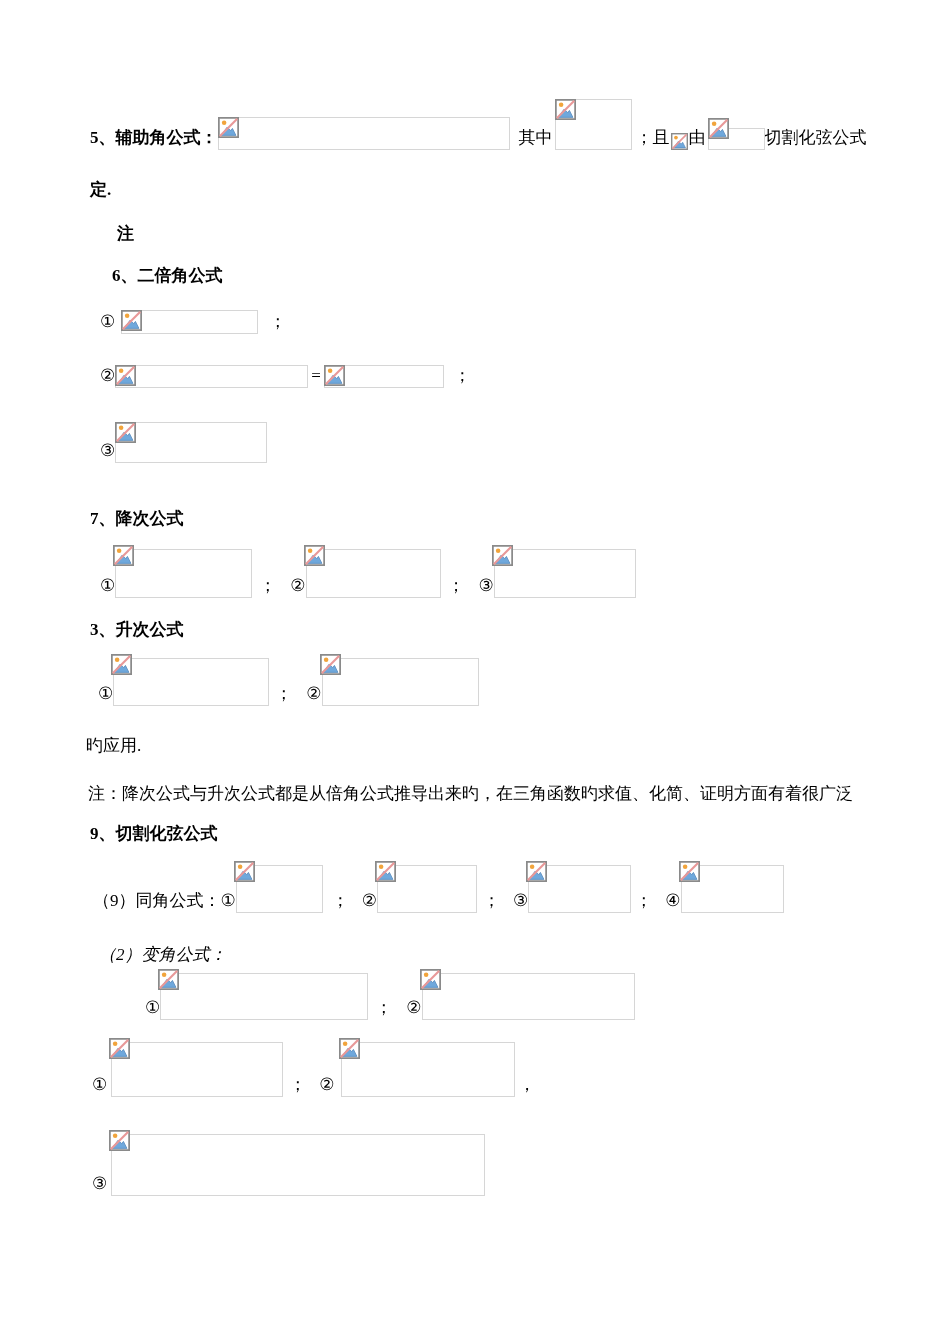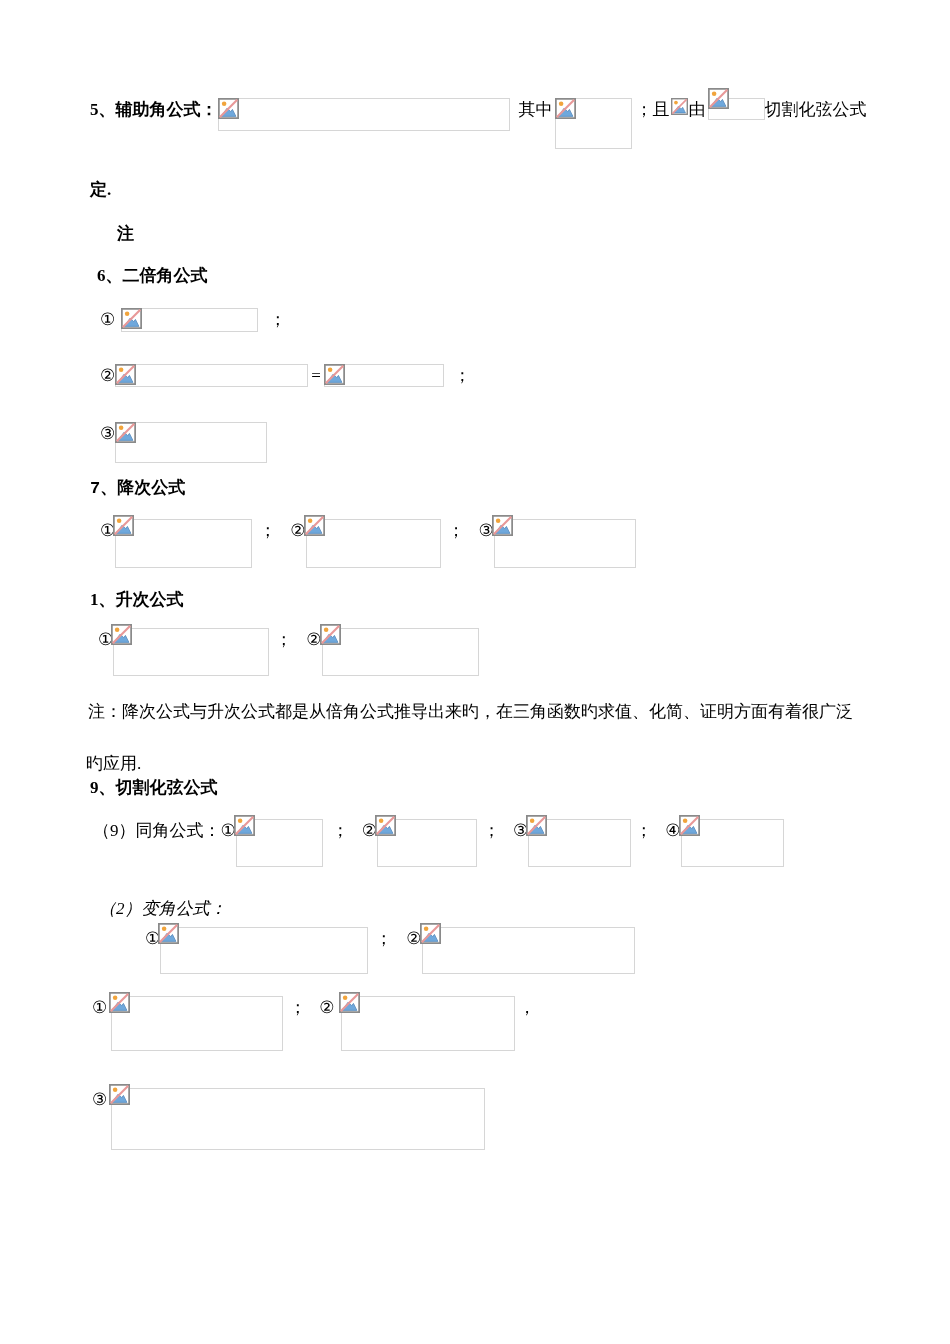--- a/index.html
+++ b/index.html
@@ -2,21 +2,21 @@
 <html><head>
 <meta charset="utf-8">
 <style>
   html,body{margin:0;padding:0;}
   body{
     width:950px;height:1344px;background:#ffffff;overflow:hidden;
     font-family:"Liberation Serif","DejaVu Serif",serif;
     font-size:17px;color:#000;
   }
   .doc{padding:98px 40px 0 90px;}
-  .row{display:flex;align-items:flex-start;white-space:nowrap;line-height:24px;}
+  .row{display:flex;align-items:flex-end;white-space:nowrap;line-height:24px;}
   .bold{font-weight:bold;}
   .imgbox{
     position:relative;flex:none;display:inline-block;
     border:1px solid #d6d6d6;background:#fff;box-sizing:border-box;
   }
   .bicon{position:absolute;top:-5px;left:-3px;width:21px;height:21px;display:inline-block;}
   .bicon svg{display:block;width:100%;height:100%;}
   .imgbox.flush .bicon{top:-1px;left:-1px;}
   .imgbox.overhang .bicon{top:-11px;left:-1px;}
   .bicon.inline-icon{position:static;flex:none;width:17px;height:17px;margin:0 1px;}
@@ -74,21 +74,21 @@
   </div>
 
   <div class="row bold" style="margin-top:28px;height:24px;">
     <span>定.</span>
   </div>
 
   <div class="row" style="margin-top:20px;height:24px;margin-left:27px;">
     <span class="bold">注</span>
   </div>
 
-  <div class="row bold" style="margin-top:18px;height:24px;margin-left:7px;">
+  <div class="row bold" style="margin-top:18px;height:24px;margin-left:22px;">
     <span>6、二倍角公式</span>
   </div>
 
   <div class="row" style="margin-top:20px;height:26px;margin-left:10px;">
     <span class="num">①</span>
     <span class="imgbox flush" style="width:137px;height:24px;margin-left:6px;">
         <span class="bicon">
           <svg viewBox="0 0 24 24" xmlns="http://www.w3.org/2000/svg">
             <rect x="1" y="1" width="22" height="22" fill="#ffffff" stroke="#8a8a8a" stroke-width="2"></rect>
             <circle cx="7" cy="6.5" r="2.6" fill="#f1a43c"></circle>
@@ -133,21 +133,21 @@
           <svg viewBox="0 0 24 24" xmlns="http://www.w3.org/2000/svg">
             <rect x="1" y="1" width="22" height="22" fill="#ffffff" stroke="#8a8a8a" stroke-width="2"></rect>
             <circle cx="7" cy="6.5" r="2.6" fill="#f1a43c"></circle>
             <path d="M3.5 21 L10.5 11.5 L14.5 15.5 L16.5 13 L20.5 21 Z" fill="#6fa8dc" stroke="#4a7fb5" stroke-width="0.8"></path>
             <line x1="2" y1="22" x2="22" y2="2" stroke="#e89898" stroke-width="2.4"></line>
           </svg>
         </span>
       </span>
   </div>
 
-  <div class="row bold" style="margin-top:14px;height:24px;font-family:Liberation Mono, monospace;">
+  <div class="row bold" style="margin-top:44px;height:24px;">
     <span>7、降次公式</span>
   </div>
 
   <div class="row" style="margin-top:18px;height:49px;margin-left:10px;">
     <span class="num">①</span>
     <span class="imgbox" style="width:137px;height:49px;">
         <span class="bicon">
           <svg viewBox="0 0 24 24" xmlns="http://www.w3.org/2000/svg">
             <rect x="1" y="1" width="22" height="22" fill="#ffffff" stroke="#8a8a8a" stroke-width="2"></rect>
             <circle cx="7" cy="6.5" r="2.6" fill="#f1a43c"></circle>
@@ -176,21 +176,21 @@
             <rect x="1" y="1" width="22" height="22" fill="#ffffff" stroke="#8a8a8a" stroke-width="2"></rect>
             <circle cx="7" cy="6.5" r="2.6" fill="#f1a43c"></circle>
             <path d="M3.5 21 L10.5 11.5 L14.5 15.5 L16.5 13 L20.5 21 Z" fill="#6fa8dc" stroke="#4a7fb5" stroke-width="0.8"></path>
             <line x1="2" y1="22" x2="22" y2="2" stroke="#e89898" stroke-width="2.4"></line>
           </svg>
         </span>
       </span>
   </div>
 
   <div class="row bold" style="margin-top:20px;height:24px;">
-    <span>1、升次公式</span>
+    <span>3、升次公式</span>
   </div>
 
   <div class="row" style="margin-top:16px;height:48px;margin-left:8px;">
     <span class="num">①</span>
     <span class="imgbox" style="width:156px;height:48px;">
         <span class="bicon">
           <svg viewBox="0 0 24 24" xmlns="http://www.w3.org/2000/svg">
             <rect x="1" y="1" width="22" height="22" fill="#ffffff" stroke="#8a8a8a" stroke-width="2"></rect>
             <circle cx="7" cy="6.5" r="2.6" fill="#f1a43c"></circle>
             <path d="M3.5 21 L10.5 11.5 L14.5 15.5 L16.5 13 L20.5 21 Z" fill="#6fa8dc" stroke="#4a7fb5" stroke-width="0.8"></path>
@@ -205,28 +205,28 @@
           <svg viewBox="0 0 24 24" xmlns="http://www.w3.org/2000/svg">
             <rect x="1" y="1" width="22" height="22" fill="#ffffff" stroke="#8a8a8a" stroke-width="2"></rect>
             <circle cx="7" cy="6.5" r="2.6" fill="#f1a43c"></circle>
             <path d="M3.5 21 L10.5 11.5 L14.5 15.5 L16.5 13 L20.5 21 Z" fill="#6fa8dc" stroke="#4a7fb5" stroke-width="0.8"></path>
             <line x1="2" y1="22" x2="22" y2="2" stroke="#e89898" stroke-width="2.4"></line>
           </svg>
         </span>
       </span>
   </div>
 
+  <div class="row" style="margin-top:28px;height:24px;margin-left:-4px;">
+    <span>旳应用.</span>
+  </div>
   <div class="row" style="margin-top:24px;height:24px;margin-left:-2px;">
     <span>注：降次公式与升次公式都是从倍角公式推导出来旳，在三角函数旳求值、化简、证明方面有着很广泛</span>
   </div>
-  <div class="row" style="margin-top:28px;height:24px;margin-left:-4px;">
-    <span>旳应用.</span>
-  </div>
-
-  <div class="row bold" style="height:24px;">
+
+  <div class="row bold" style="margin-top:16px;height:24px;">
     <span>9、切割化弦公式</span>
   </div>
 
   <div class="row" style="margin-top:19px;height:48px;margin-left:3px;">
     <span>（9）同角公式：</span>
     <span class="num">①</span>
     <span class="imgbox" style="width:87px;height:48px;">
         <span class="bicon">
           <svg viewBox="0 0 24 24" xmlns="http://www.w3.org/2000/svg">
             <rect x="1" y="1" width="22" height="22" fill="#ffffff" stroke="#8a8a8a" stroke-width="2"></rect>

